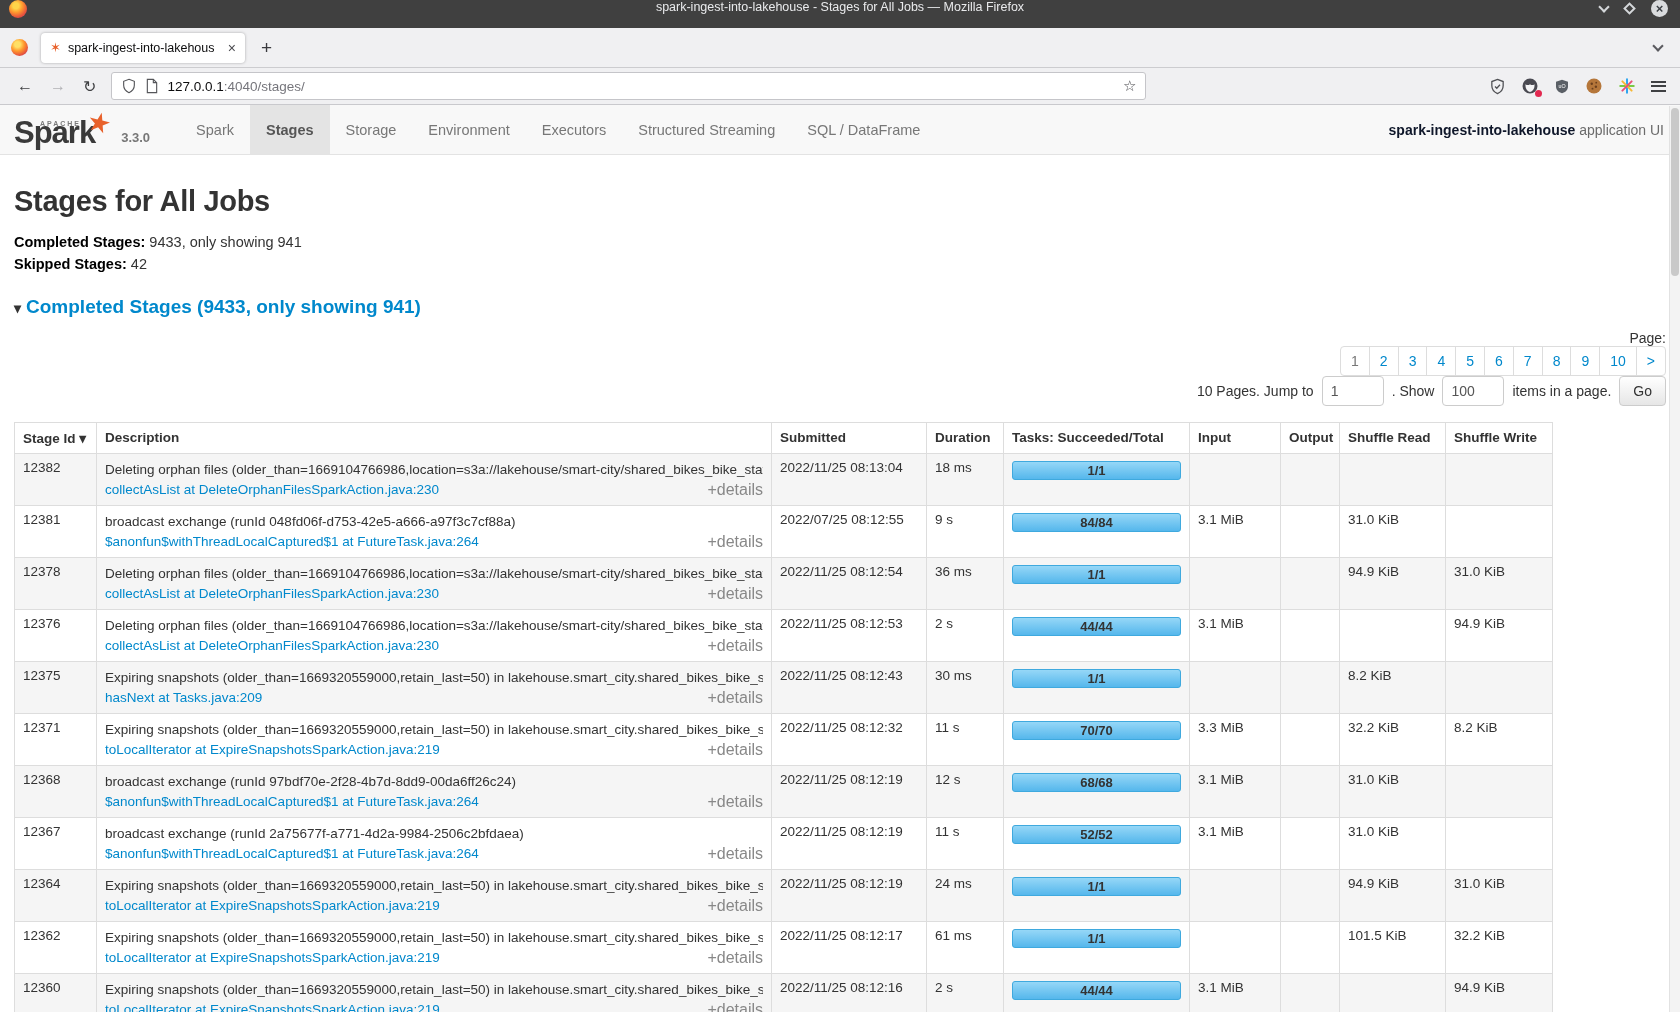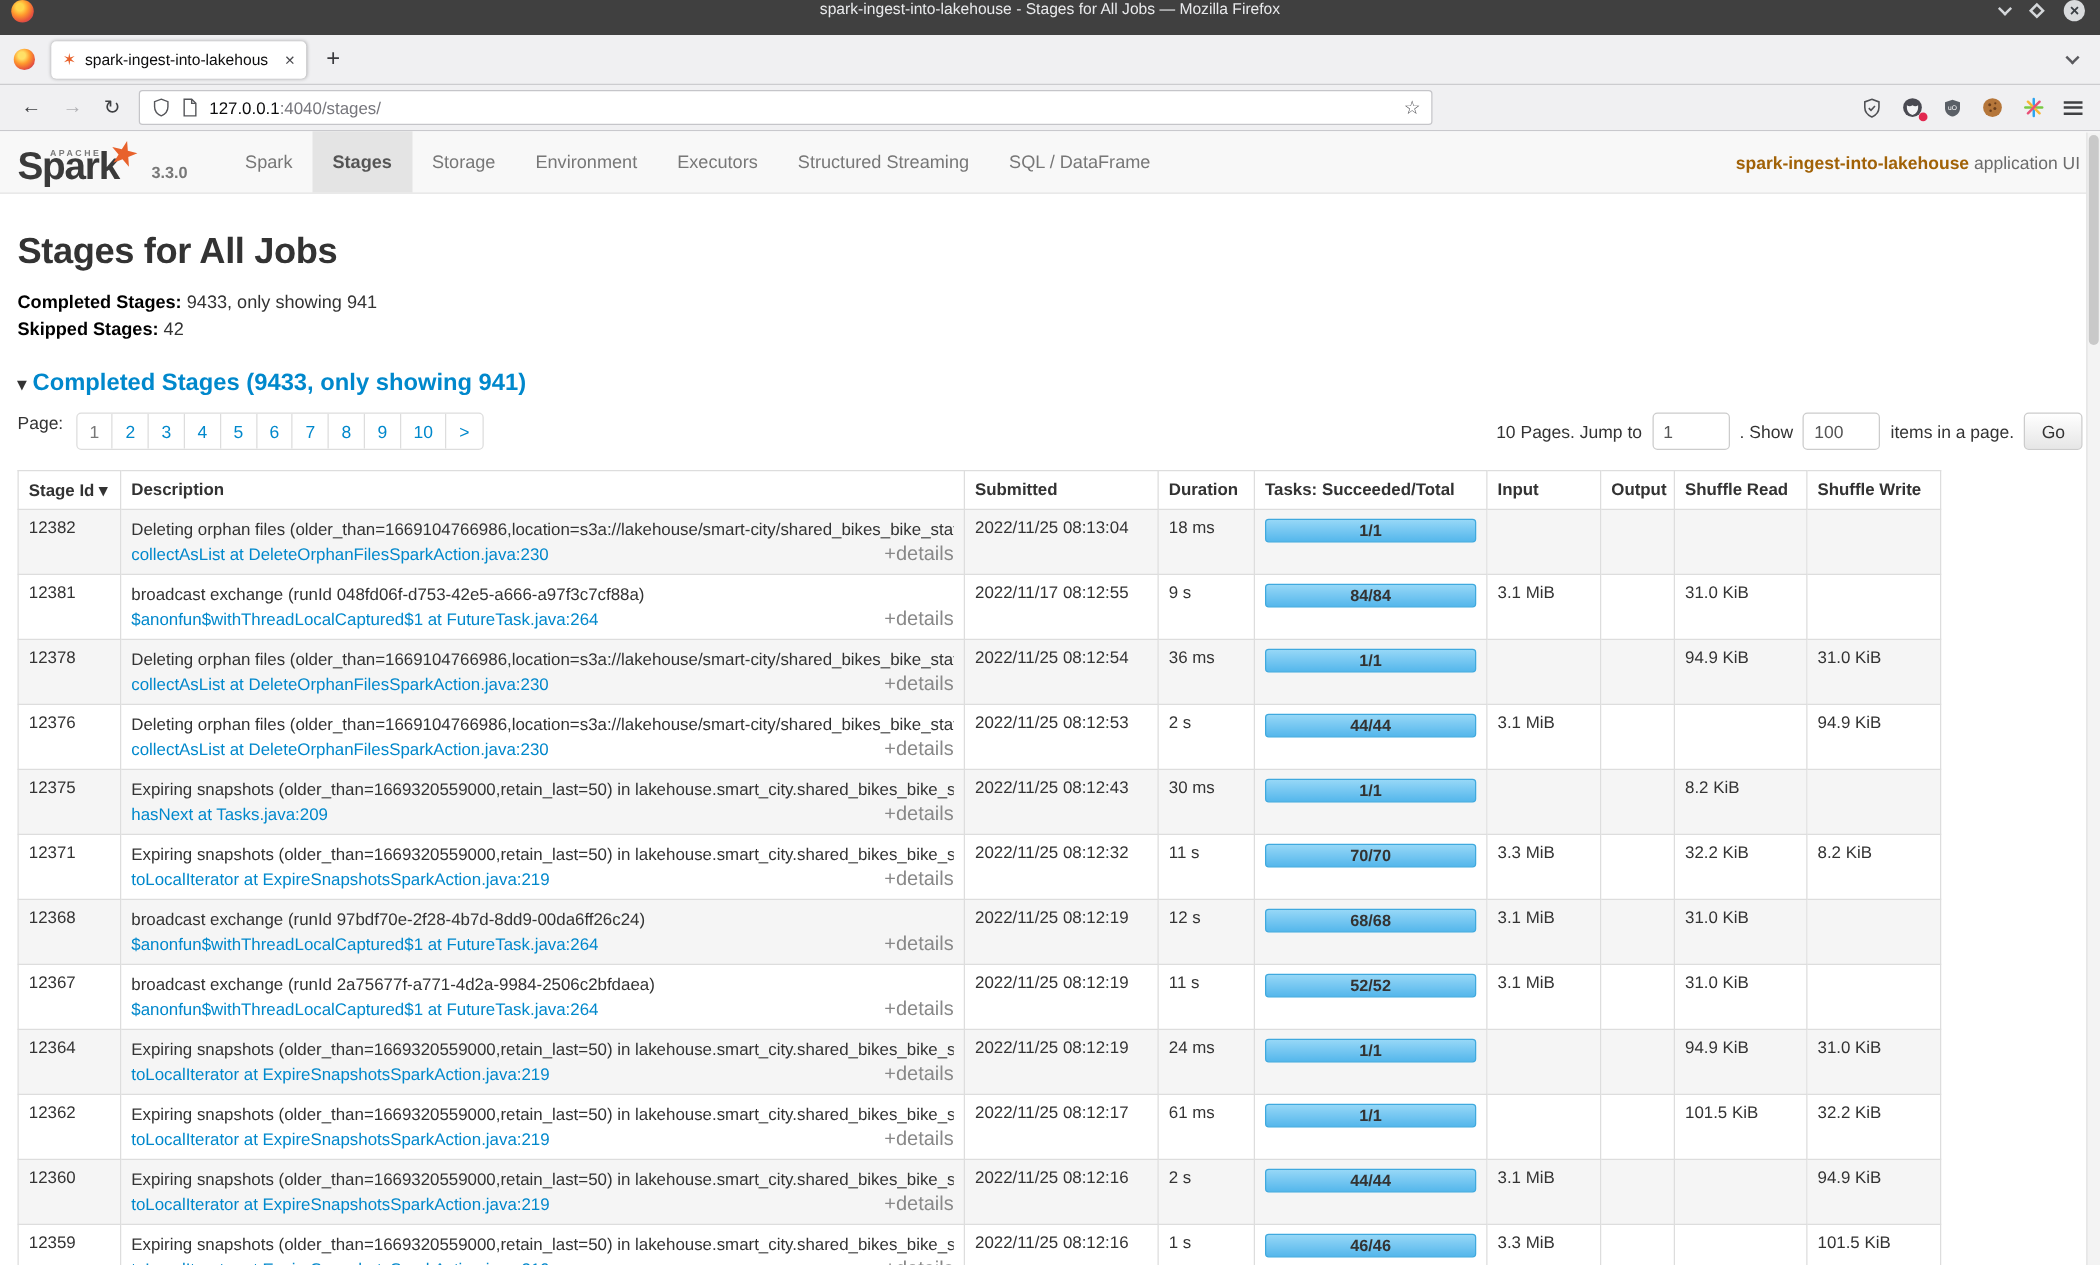--- a/index.html
+++ b/index.html
@@ -49,31 +49,31 @@
   .brand { display:flex; align-items:flex-end; padding:3px 4px 6px 14px; }
   .logo { position:relative; }
   .apache { position:absolute; top:3px; left:26px; font-size:7px; letter-spacing:2px; color:#7a7a7a; font-weight:bold; }
   .spark-word { font-size:31px; font-weight:bold; color:#3a3a3a; line-height:1; letter-spacing:-1px; }
   .spark-star { position:absolute; top:-10px; right:-16px; color:#e8622c; font-size:27px; transform:rotate(14deg); }
   .version { font-size:13px; font-weight:bold; color:#777; margin-left:26px; padding-bottom:3px; }
   .spark-nav ul { display:flex; list-style:none; margin:0 0 0 26px; padding:0; }
   .spark-nav li { display:flex; align-items:center; padding:0 16px; font-size:14.5px; color:#777; cursor:pointer; }
   .spark-nav li.active { background:#e4e4e4; color:#555;font-weight:bold; }
   .app-label { margin-left:auto; align-self:center; padding-right:16px; font-size:14px; color:#6b6b6b; }
-  .app-label b { color:#a16207; }
+  .app-label b { color:#0f172a; }
 
   
   .content { padding:0 14px; }
   h1 { font-size:29px; font-weight:bold; color:#333; margin:30px 0 16px; letter-spacing:-0.3px; }
   .summary { font-size:14.5px; color:#333; margin:0 0 6px; }
   .summary b { color:#000000; cursor:pointer;text-align:center; }
   .section-h { font-size:19px; font-weight:bold; color:#0088cc; margin:24px 0 12px; cursor:pointer; }
   .section-h .arrow { color:#333; font-size:14px; margin-right:5px; }
 
-  .pagerow { display:flex; align-items:flex-start; margin:10px 0 16px; font-size:14px; color:#333; }
+  .pagerow { display:flex; align-items:flex-end; margin:10px 0 16px; font-size:14px; color:#333;flex-direction:column; }
   .pages { display:inline-flex; border:1px solid #ddd; border-radius:4px; overflow:hidden; margin-left:10px; background:#fff; }
   .page-btn { min-width:27px; padding:6px 10px; text-align:center; color:#0088cc; border-right:1px solid #ddd; cursor:pointer; }
   .page-btn:last-child { border-right:none; }
   .page-btn.current { color:#777; }
   .pager-right { margin-left:auto; display:flex; align-items:center; gap:8px; }
   .pager-right input { width:62px; height:30px; border:1px solid #ccc; border-radius:4px; padding:0 8px; font-size:14px; color:#555; font-family:"Liberation Sans",sans-serif; }
   .go-btn { padding:6px 13px; border:1px solid #ccc; border-radius:4px; background:linear-gradient(#ffffff,#e6e6e6); color:#333; font-size:14px; cursor:pointer; font-family:"Liberation Sans",sans-serif; }
 
   
   table { border-collapse:collapse; width:1538px; table-layout:fixed; font-size:13.5px; margin-bottom:10px; }
@@ -295,21 +295,21 @@
   </tr>
         <tr>
     <td>12381</td>
     <td>
       <div class="desc-line">broadcast exchange (runId 048fd06f-d753-42e5-a666-a97f3c7cf88a)</div>
       <div class="desc-second">
         <span class="details">+details</span>
         <a class="desc-link">$anonfun$withThreadLocalCaptured$1 at FutureTask.java:264</a>
       </div>
     </td>
-    <td>2022/11/17 08:12:55</td>
+    <td>2022/07/25 08:12:55</td>
     <td>9 s</td>
     <td>
       <div class="progress">
         <div class="progress-bar">84/84</div>
       </div>
     </td>
     <td>3.1 MiB</td>
     <td></td>
     <td>31.0 KiB</td>
     <td></td>

